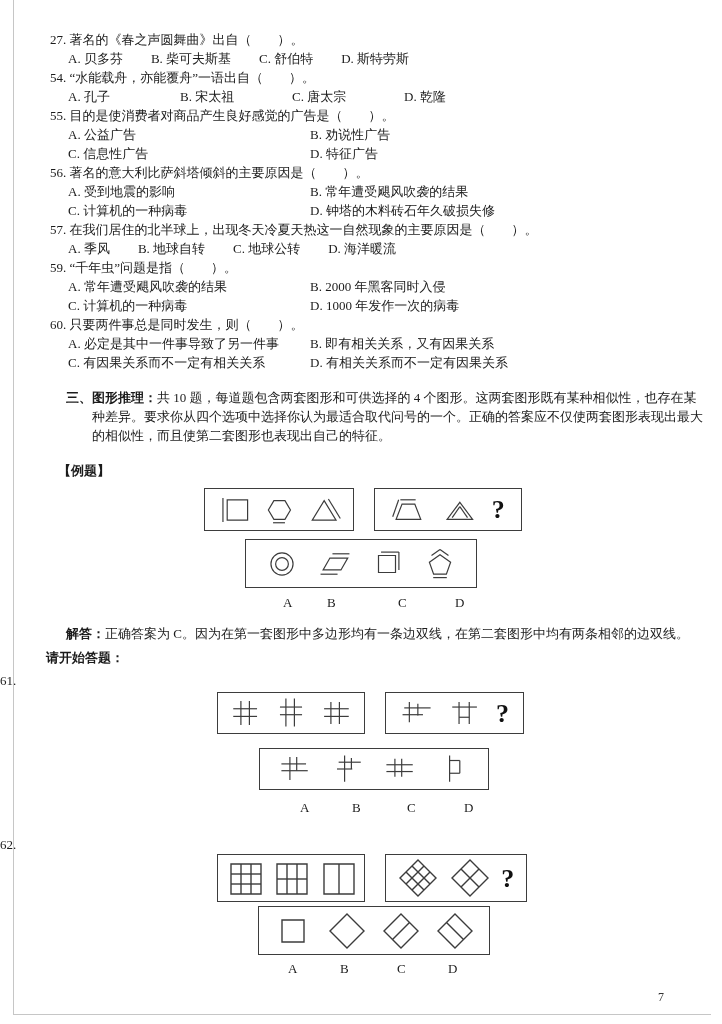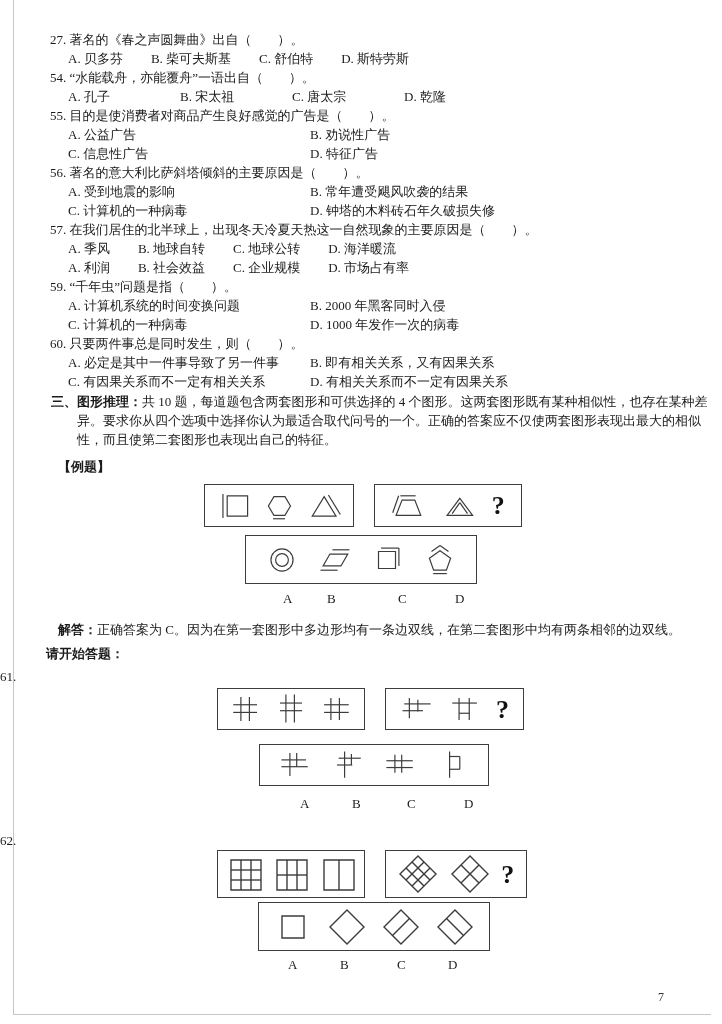--- a/index.html
+++ b/index.html
@@ -10,33 +10,33 @@
   }
   .sheet{position:absolute;left:13px;top:0;right:11px;bottom:9px;
     border-left:1px solid #c6c6c6;border-bottom:1px solid #c6c6c6;pointer-events:none;}
   #questions{padding:30px 38px 0 50px;}
   .question p{margin:0;}
   .opt-line{padding-left:18px;}
   .opt-line.inline span{margin-right:28px;}
   .opt-line.inline-wide span{display:inline-block;width:112px;margin-right:0;}
   .opt-line.inline-wide span:last-child{width:auto;}
   .two-col span.c1{display:inline-block;width:242px;}
-  .section{margin:1px;padding-left:76px;text-indent:-26px;}
+  .section{margin:16px;padding-left:76px;text-indent:-26px;}
   .section b{font-weight:700;}
   .ex-heading{margin:8px;padding-left:50px;font-weight:700;}
   .figrow{display:flex;gap:20px;}
   .fbox{border:1px solid #3d3d3d;display:flex;align-items:center;justify-content:space-evenly;}
   .fig{display:inline-flex;align-items:center;justify-content:center;}
   .fig svg{display:block;}
   .row-ex .fig svg,.row-61 .fig svg{width:34px;height:34px;}
   .row-62 .fig svg{width:40px;height:40px;}
   .qmark{font-size:26px;font-weight:700;font-family:"Liberation Serif",serif;color:#111;}
   .labels{position:relative;height:17px;}
   .labels span{position:absolute;top:0;font-size:13px;}
-  .expl{margin:14px 0 0 8px;padding-left:50px;}
+  .expl{margin:14px 0 0 16px;padding-left:50px;}
   .expl b,.start b{font-weight:700;}
   .start{margin:5px 0 0 0;padding-left:46px;font-weight:700;}
   .itemnum{margin:4px 0 0 0;}
   .pagenum{position:absolute;left:658px;top:988px;font-size:12px;color:#333;}
 </style>
 </head>
 <body>
 
 <div class="sheet"></div>
 
@@ -57,25 +57,24 @@
     <div class="question">
       <p>56. 著名的意大利比萨斜塔倾斜的主要原因是（　　）。</p>
       <div class="opt-line two-col"><span class="c1">A. 受到地震的影响</span><span>B. 常年遭受飓风吹袭的结果</span></div>
       <div class="opt-line two-col"><span class="c1">C. 计算机的一种病毒</span><span>D. 钟塔的木料砖石年久破损失修</span></div>
     </div>
     <div class="question">
       <p>57. 在我们居住的北半球上，出现冬天冷夏天热这一自然现象的主要原因是（　　）。</p>
       <div class="opt-line inline"><span>A. 季风</span><span>B. 地球自转</span><span>C. 地球公转</span><span>D. 海洋暖流</span></div>
     </div>
     <div class="question">
-      <div class="opt-line inline"><span>A. 利润</span><span>B. 社会效益</span><span>C. 企业规模</span><span>D. 市场占有率</span></div>
     </div>
     <div class="question">
       <p>59. “千年虫”问题是指（　　）。</p>
-      <div class="opt-line two-col"><span class="c1">A. 计算机系统的时间变换问题</span><span>B. 2000 年黑客同时入侵</span></div>
+      <div class="opt-line two-col"><span class="c1">A. 常年遭受飓风吹袭的结果</span><span>B. 2000 年黑客同时入侵</span></div>
       <div class="opt-line two-col"><span class="c1">C. 计算机的一种病毒</span><span>D. 1000 年发作一次的病毒</span></div>
     </div>
     <div class="question">
       <p>60. 只要两件事总是同时发生，则（　　）。</p>
       <div class="opt-line two-col"><span class="c1">A. 必定是其中一件事导致了另一件事</span><span>B. 即有相关关系，又有因果关系</span></div>
       <div class="opt-line two-col"><span class="c1">C. 有因果关系而不一定有相关关系</span><span>D. 有相关关系而不一定有因果关系</span></div>
     </div>
   </div>
 
 <p class="section"><b>三、图形推理：</b><span>共 10 题，每道题包含两套图形和可供选择的 4 个图形。这两套图形既有某种相似性，也存在某种差异。要求你从四个选项中选择你认为最适合取代问号的一个。正确的答案应不仅使两套图形表现出最大的相似性，而且使第二套图形也表现出自己的特征。</span></p>

